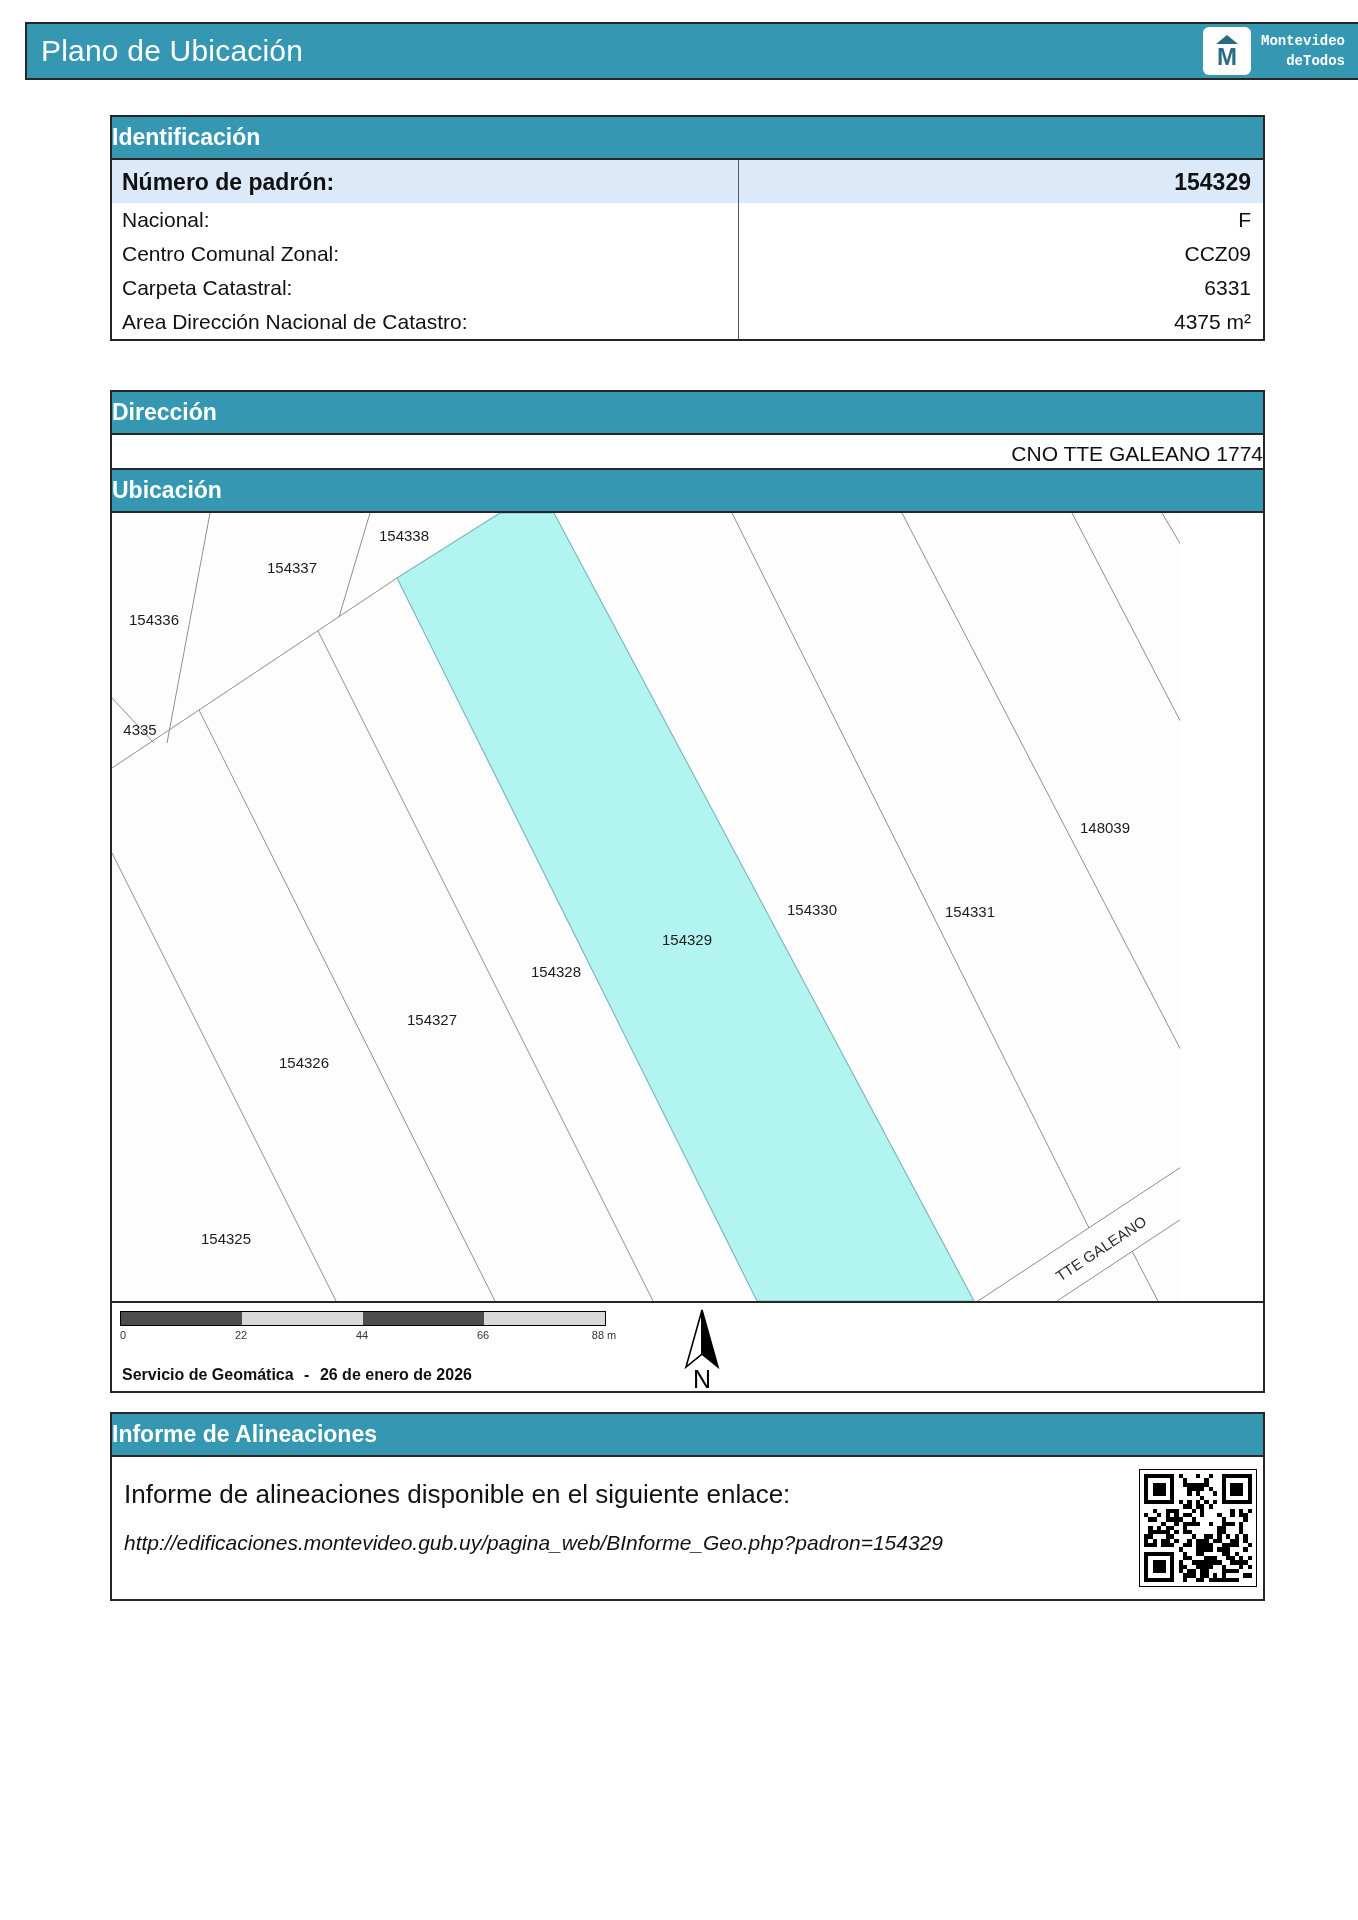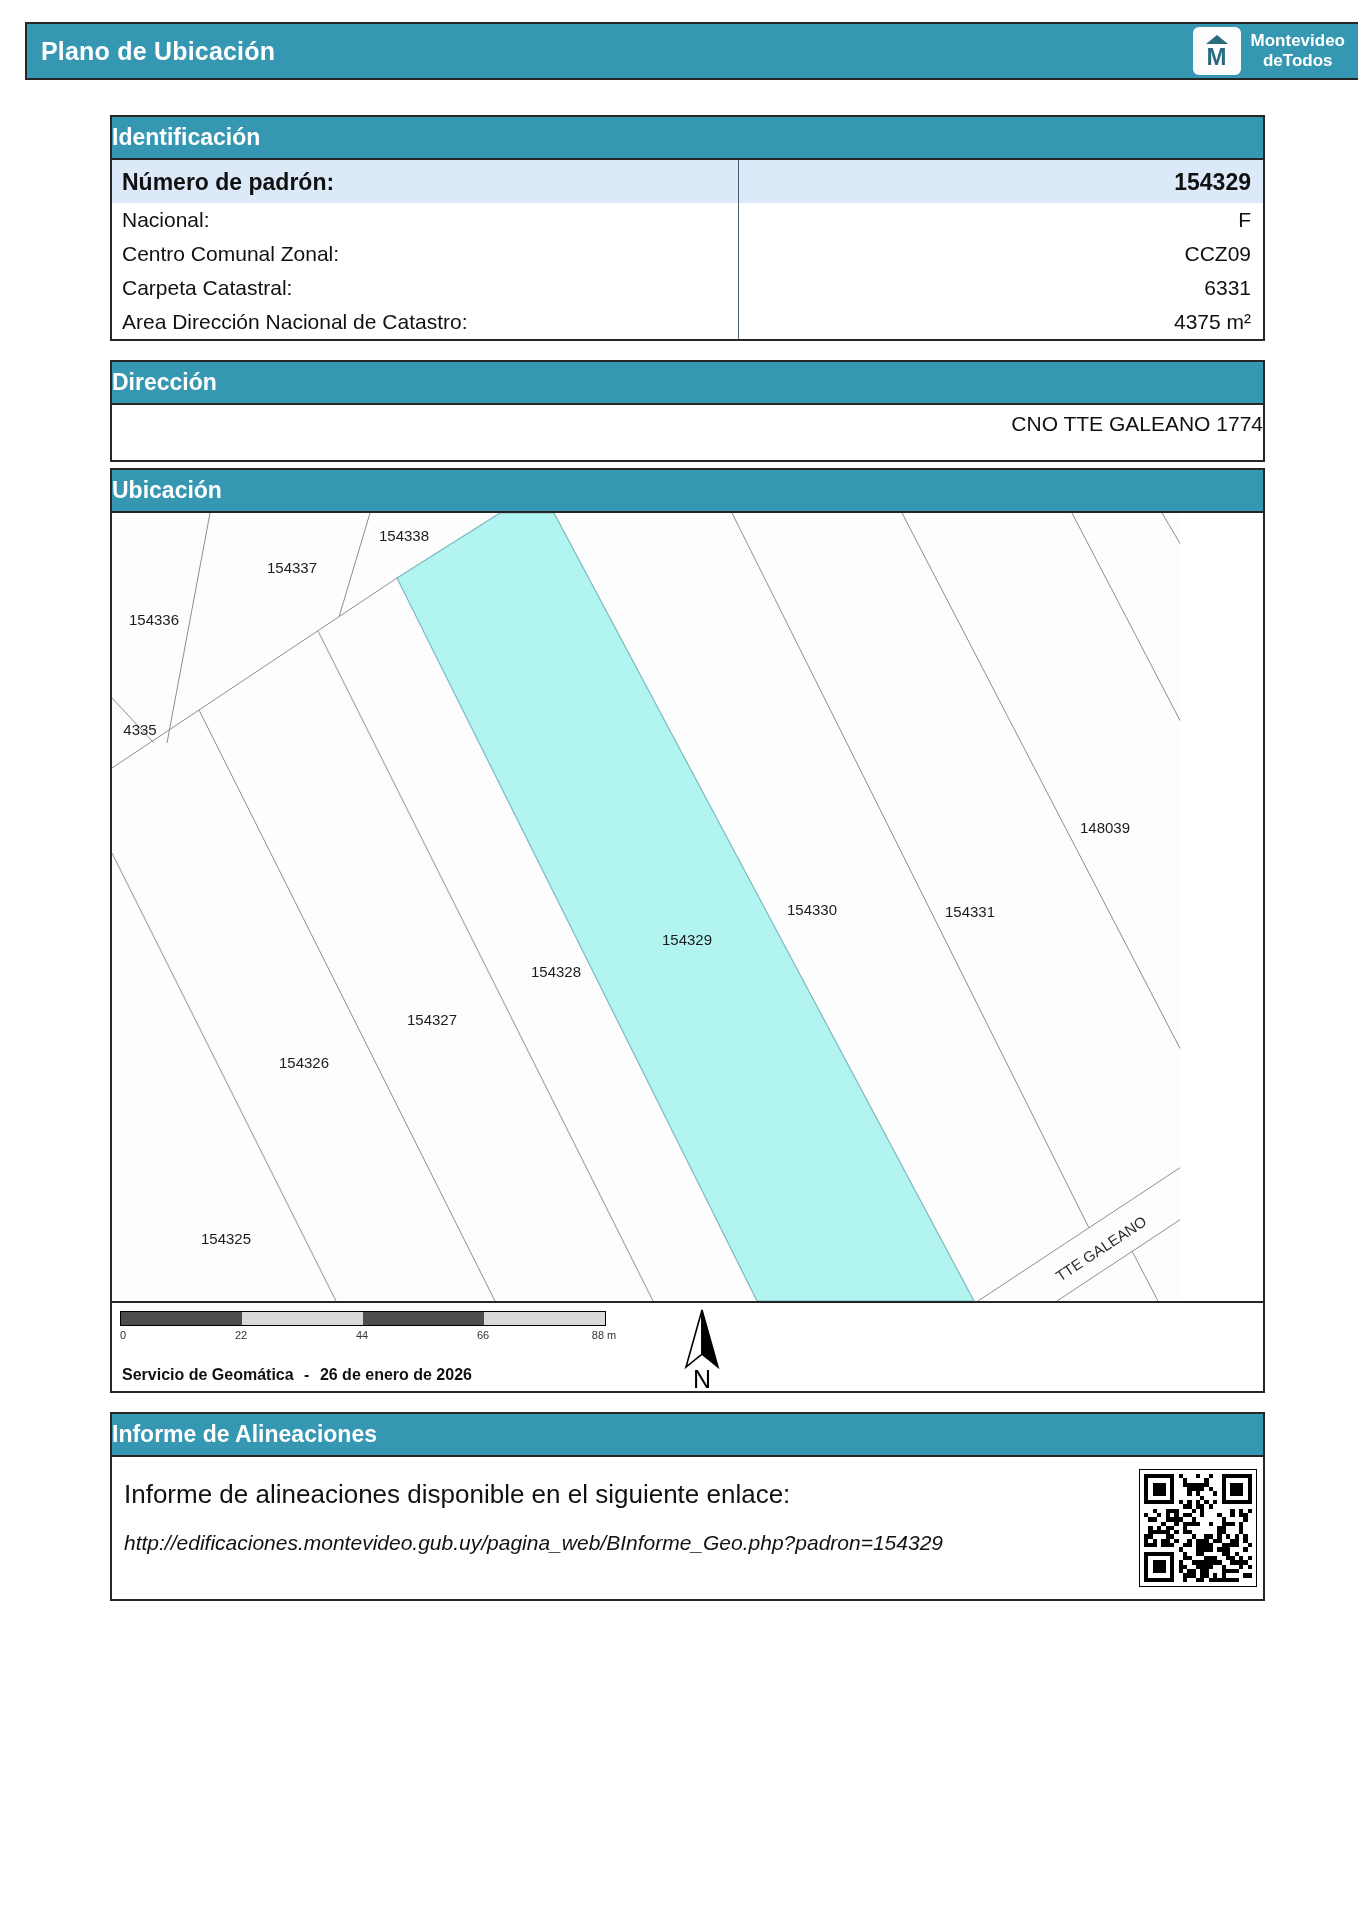--- a/index.html
+++ b/index.html
@@ -3,28 +3,28 @@
 <meta charset="utf-8">
 <style>
   html,body{margin:0;padding:0;background:#ffffff;}
   .page{position:relative;width:1358px;height:1920px;background:#ffffff;
         font-family:"Liberation Sans", sans-serif;color:#111;overflow:hidden;}
 
   
   .header-bar{position:absolute;left:25px;top:22px;width:1304px;height:54px;
     background:#3697b2;border:2px solid #262626;display:flex;align-items:center;
     justify-content:space-between;padding:0 14px;box-sizing:content-box;}
-  .header-title{color:#fff;font-size:25px;font-weight:bold;letter-spacing:.2px;}
+  .header-title{color:#fff;font-size:30px;font-weight:normal;letter-spacing:.2px;}
   .logo-wrap{display:flex;align-items:center;gap:10px;}
   .logo-box{width:48px;height:48px;background:#fdfdfd;border-radius:6px;
     display:flex;flex-direction:column;align-items:center;justify-content:center;}
   .logo-roof{width:0;height:0;border-left:11px solid transparent;border-right:11px solid transparent;
     border-bottom:9px solid #2b6b80;margin-bottom:2px;}
   .logo-m{color:#2b6b80;font-weight:bold;font-size:24px;line-height:22px;}
-  .logo-text{color:#fff;font-weight:bold;font-size:17px;line-height:20px;text-align:center;}
+  .logo-text{color:#fff;font-weight:bold;font-size:14px;line-height:20px;text-align:right;font-family:Liberation Mono, monospace;}
 
   
   .section{position:absolute;left:110px;width:1151px;border:2px solid #262626;background:#fff;}
   .section-title{background:#3697b2;color:#fff;font-weight:bold;
     font-size:23px;padding:7px 0;border-bottom:2px solid #262626;}
 
   
   .id-row{display:flex;align-items:center;font-size:21px;position:relative;}
   .id-row .lbl{width:626px;padding:5px 10px;box-sizing:border-box;}
   .id-row .val{flex:1;padding:5px 12px;text-align:right;box-sizing:border-box;}
@@ -98,21 +98,21 @@
           <div class="vline"></div>
         </div>
         <div class="id-row">
           <div class="lbl">Area Dirección Nacional de Catastro:</div>
           <div class="val">4375 m²</div>
           <div class="vline"></div>
         </div>
       </div>
   </div>
 
-  <div class="section" style="top:360px;">
+  <div class="section" style="top:390px;">
     <div class="section-title">Dirección</div>
     <div class="dir-body">CNO TTE GALEANO 1774</div>
   </div>
 
   <div class="section" style="top:468px;">
     <div class="section-title">Ubicación</div>
 
     <div class="map-wrap">
       <svg id="map-svg" width="1151" height="788" viewBox="0 0 1151 788">
 

